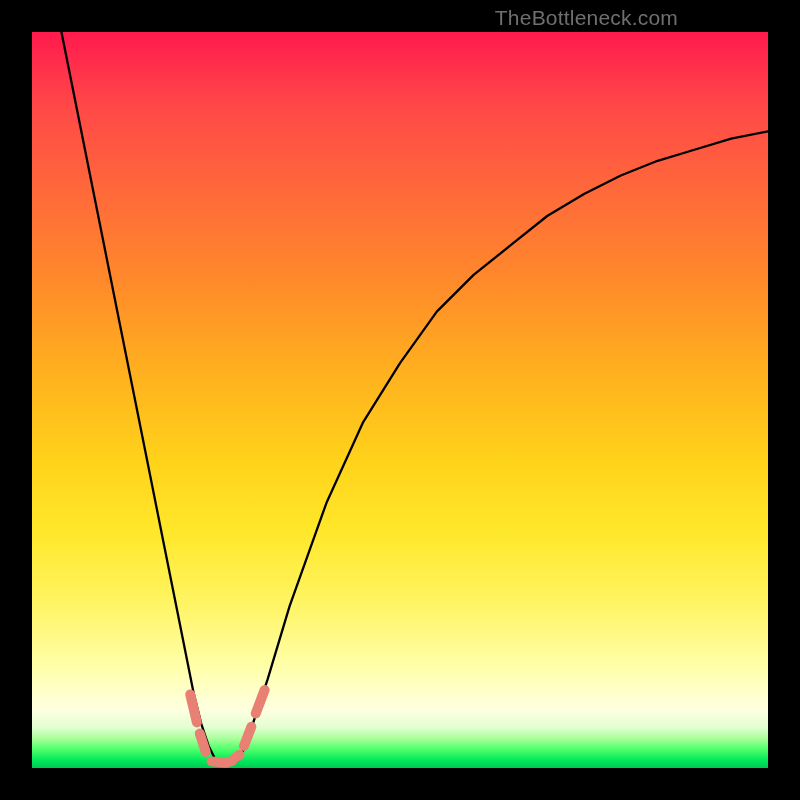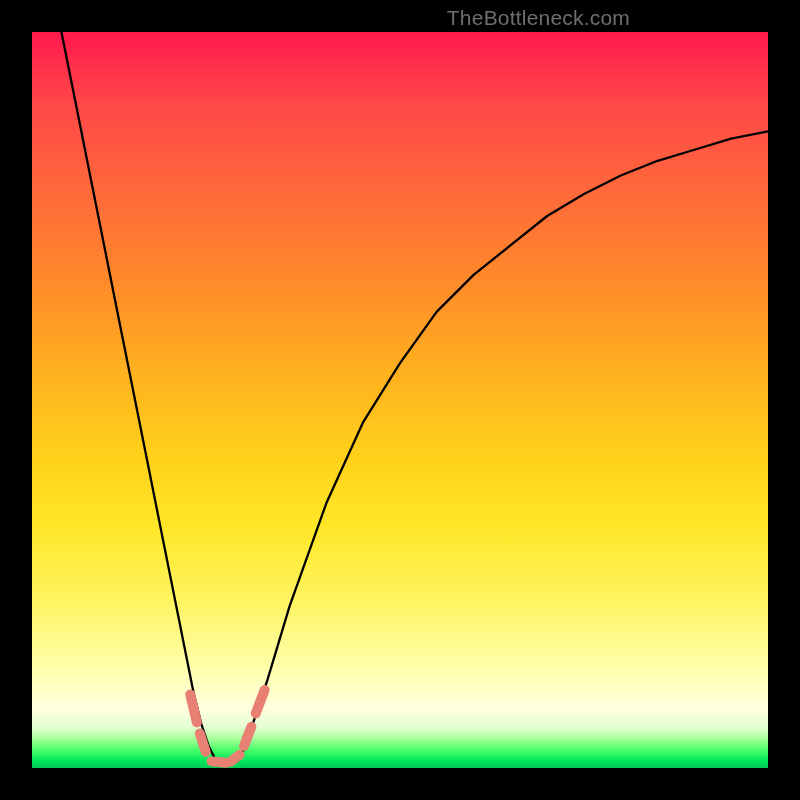--- a/index.html
+++ b/index.html
@@ -11,20 +11,21 @@
     overflow: hidden;
     font-family: Arial, Helvetica, sans-serif;
   }
   .frame {
     position: absolute;
     left: 0;
     top: 0;
     width: 644px;
     height: 800px;
     background: #000;
+    padding-left: 48px;
   }
   .plot {
     position: absolute;
     left: 32px;
     top: 32px;
     width: 736px;
     height: 736px;
     background: linear-gradient(to bottom,
       #ff1a4d 0%,
       #ff4848 10%,

